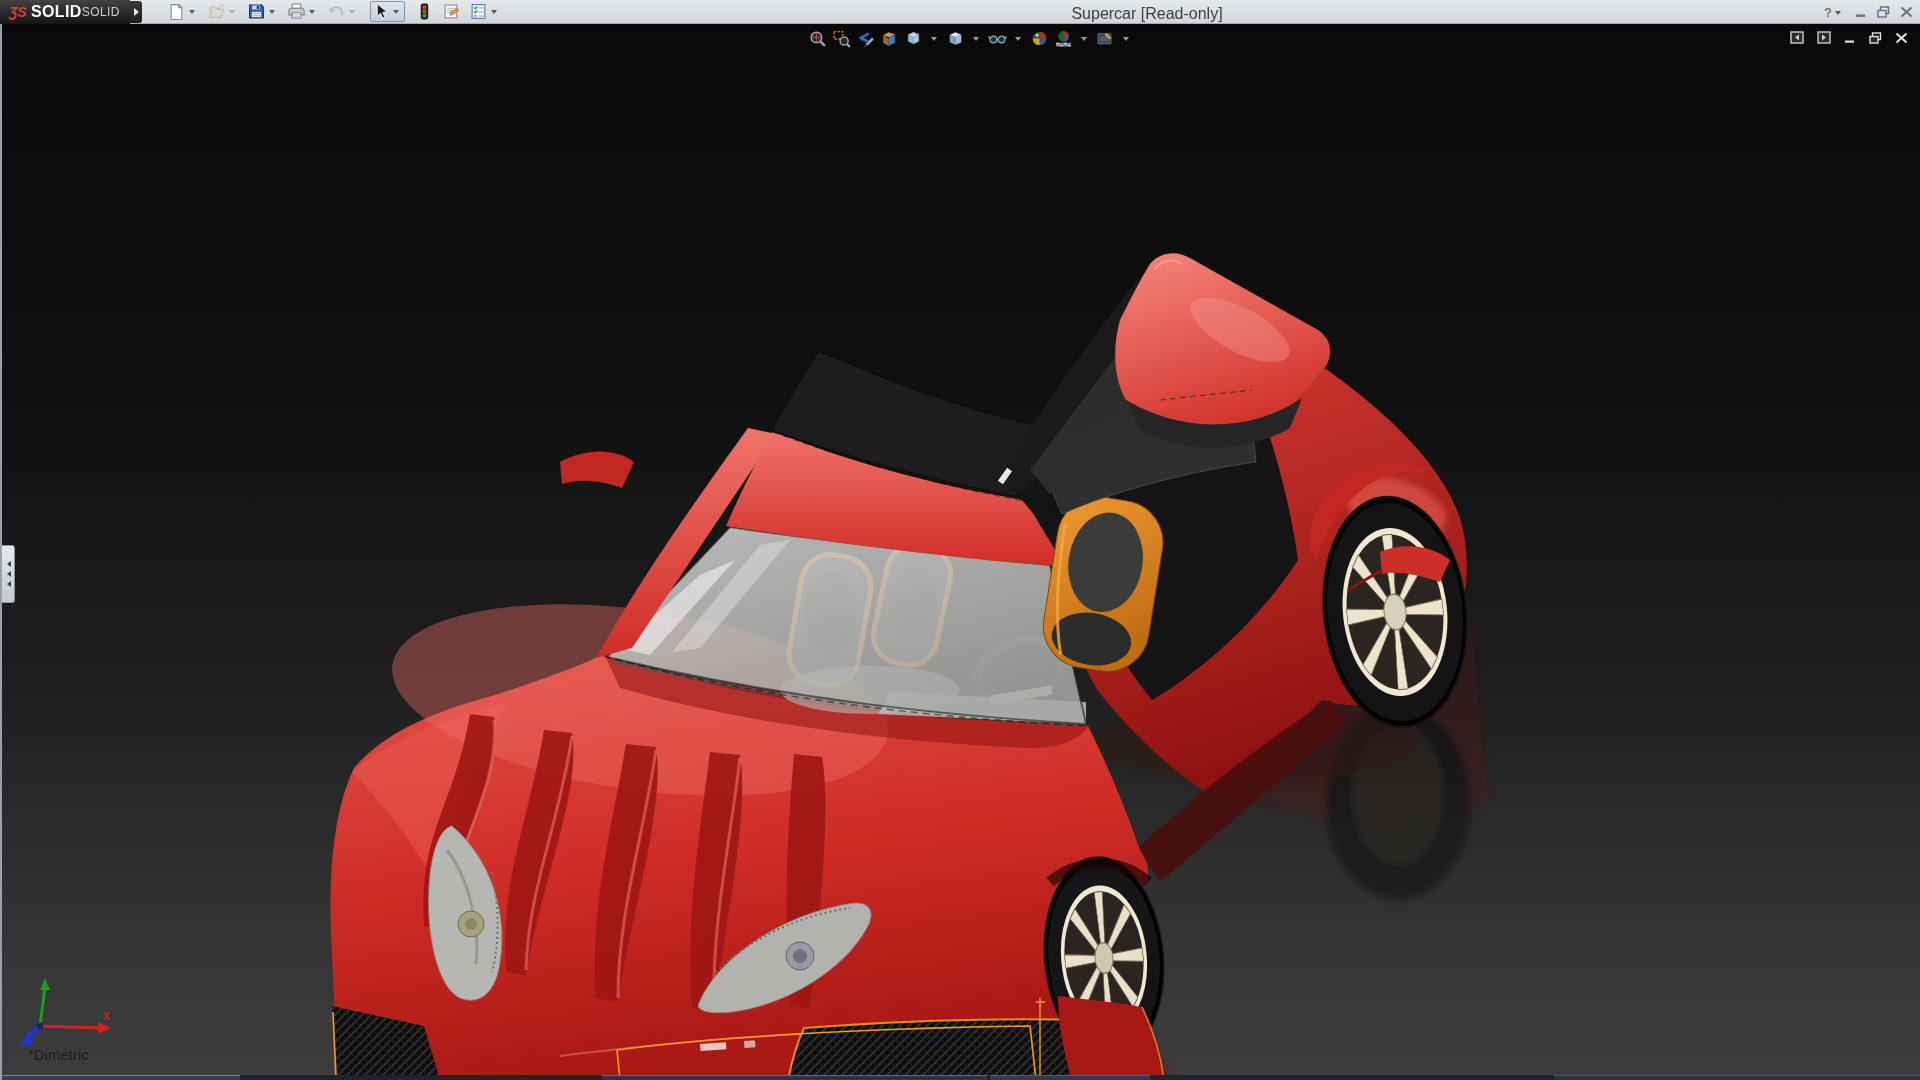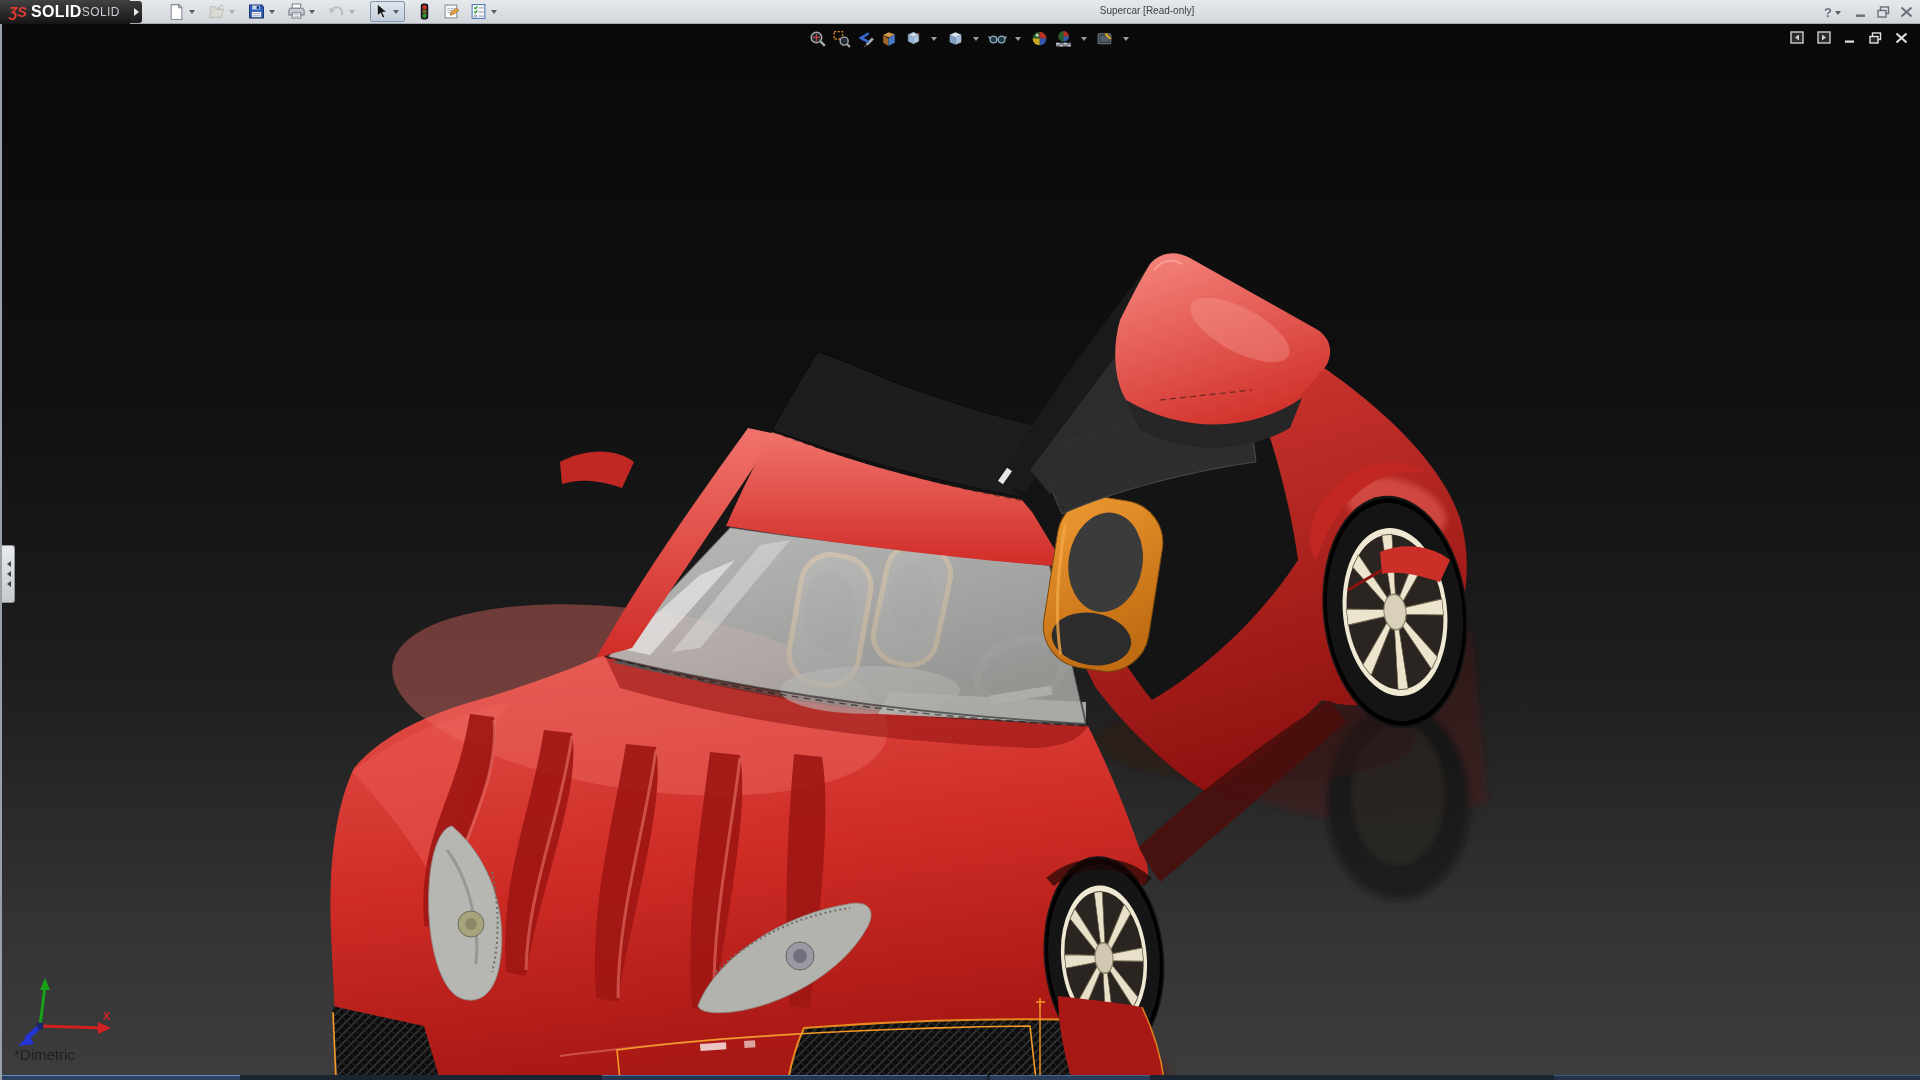--- a/index.html
+++ b/index.html
@@ -21,40 +21,40 @@
   .mtb{display:flex;align-items:center;margin-left:26px;}
   .tbtn{display:flex;align-items:center;padding:1px 0;margin-right:1px;}
   .tbtn svg{width:17px;height:17px;display:block;}
   .tbtn.dis svg{opacity:.45;}
   .grp{margin-right:9px;display:flex;align-items:center;}
   .dd{width:0;height:0;border:3px solid transparent;border-top:4px solid #565d66;margin:3px 4px 0 3px;}
   .dd.dis{border-top-color:#aab0b7;}
   .selwrap{display:flex;align-items:center;background:linear-gradient(#dfe6ee,#c3cfdd);
     border:1px solid #8494a8;border-radius:2px;padding:0 1px;margin:0 2px;}
   .doc-title{position:absolute;left:1147px;top:5px;transform:translateX(-50%);
-    font-size:10px;color:#3b3e43;white-space:nowrap;}
+    font-size:16px;color:#3b3e43;white-space:nowrap;}
   .win-controls{position:absolute;right:7px;top:0;height:24px;display:flex;gap:10px;align-items:center;}
   .help{font-size:13px;font-weight:bold;color:#6a7078;display:flex;align-items:center;}
 
   
   .viewport{position:absolute;top:24px;left:0;width:1920px;height:1056px;
     border-left:2px solid #9aa0a8;box-sizing:border-box;overflow:hidden;}
   .canvas{position:absolute;top:0;left:-2px;width:1920px;height:1056px;}
   .hud{position:absolute;top:5px;left:806px;display:flex;gap:5px;align-items:center;}
   .hudbtn{display:flex;align-items:center;}
   .hudbtn svg{width:19px;height:19px;display:block;opacity:.95;}
   .hud .dd{border-top-color:#969ca4;}
   .vwin{position:absolute;top:7px;right:12px;display:flex;gap:13px;align-items:center;}
   .vwin svg{display:block;}
   .fmtab{position:absolute;left:0;top:521px;width:13px;height:58px;
     background:linear-gradient(#e8eaec,#c6c9cd);border:1px solid #8f949a;border-left:none;
     border-radius:0 3px 3px 0;display:flex;flex-direction:column;justify-content:center;
     align-items:center;gap:4px;box-sizing:border-box;}
   .fmtab i{width:0;height:0;border:3px solid transparent;border-right:4px solid #3e4146;margin-right:2px;}
-  .viewlabel{position:absolute;left:12px;top:1022px;font-size:15px;color:#1f1f1f;}
+  .viewlabel{position:absolute;left:26px;top:1022px;font-size:15px;color:#1f1f1f;}
   .triad{position:absolute;left:8px;top:952px;}
 
   
   .task{position:absolute;bottom:0;left:0;width:1920px;height:5px;background:#1b2431;}
   .task .seg{position:absolute;top:0;height:5px;box-sizing:border-box;}
 </style>
 </head>
 <body>
 
 <div class="app">

